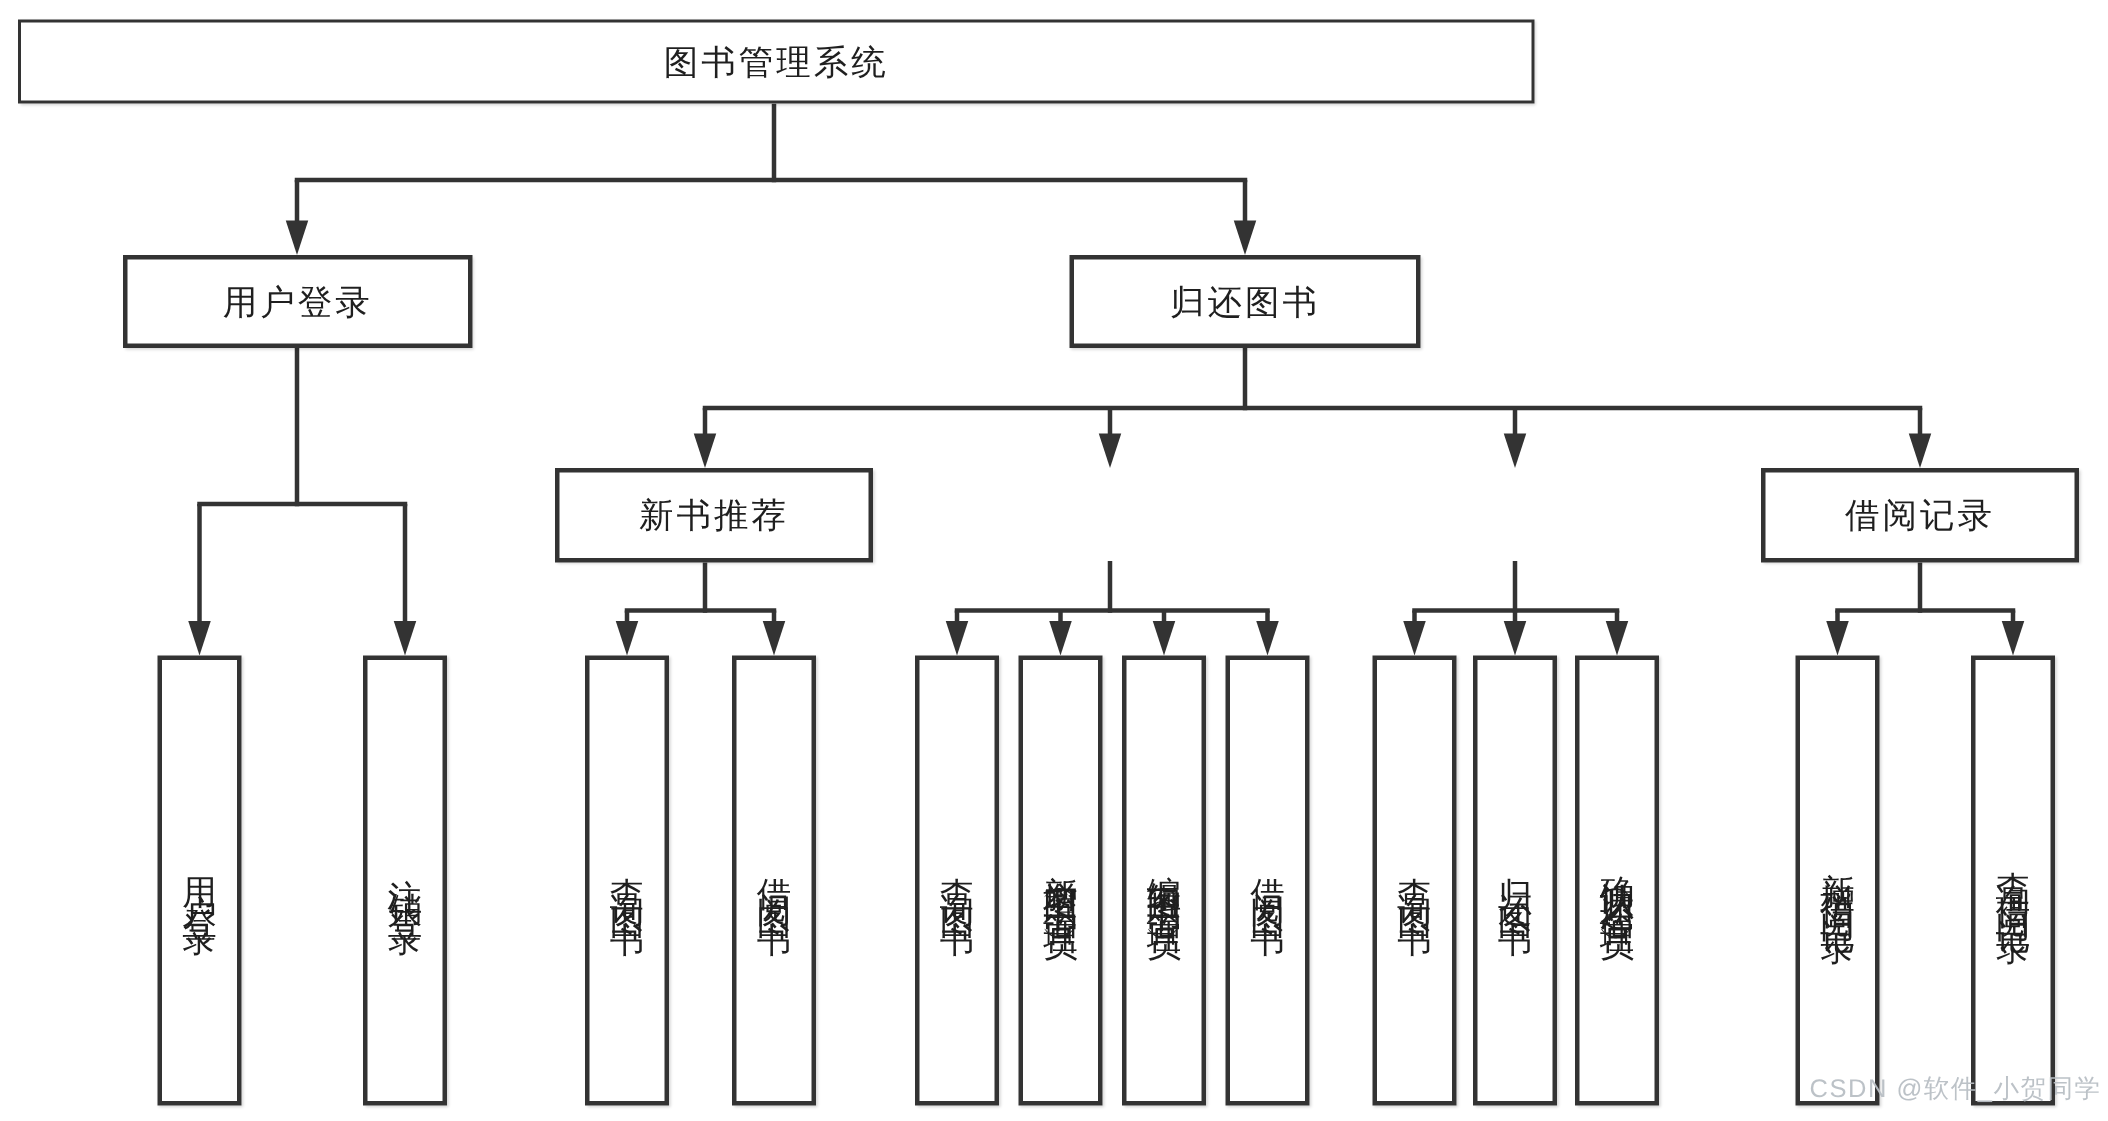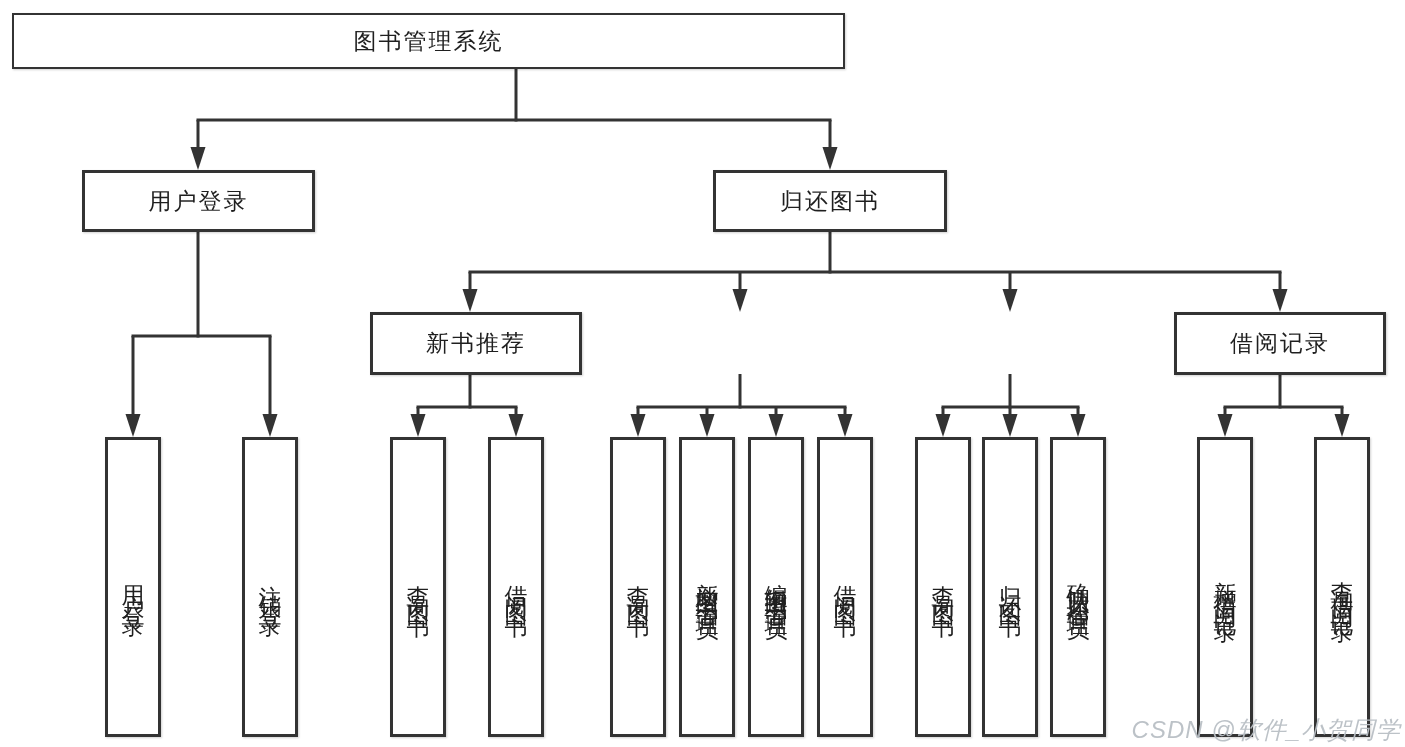--- a/index.html
+++ b/index.html
@@ -39,26 +39,25 @@
     writing-mode:vertical-lr;
     text-orientation:mixed;
     letter-spacing:10px;
     white-space:normal;
   }
   .node.v .label.s6{letter-spacing:8px;}
   .node.v .label.s9{letter-spacing:5px;}
   #watermark{
     position:absolute;
     right:4px;top:714px;
-    font-size:24px;
+    font-size:17px;
     letter-spacing:1px;
     color:var(--watermark);
     opacity:.95;
     white-space:nowrap;
-    font-style:italic;
   }
 </style>
 </head>
 <body>
 
 <div id="canvas">
 
   <svg id="connectors" width="1405" height="747" viewBox="0 0 1405 747">
 
     <line x1="516" y1="69" x2="516" y2="121.5"></line>
@@ -114,21 +113,21 @@
       <polygon points="1070.5,414 1085.5,414 1078,437"></polygon>
 
     <line x1="1280" y1="374" x2="1280" y2="408.5"></line>
     <line x1="1223.5" y1="407" x2="1343.5" y2="407"></line>
     <line x1="1225" y1="407" x2="1225" y2="419"></line>
       <polygon points="1217.5,414 1232.5,414 1225,437"></polygon>
     <line x1="1342" y1="407" x2="1342" y2="419"></line>
       <polygon points="1334.5,414 1349.5,414 1342,437"></polygon>
   </svg>
 
-  <div class="node root" style="left:12px;top:13px;width:833px;height:56px">
+  <div class="node root" style="left:12px;top:13px;width:1011px;height:56px">
     <span class="label">图书管理系统</span>
   </div>
 
   <div class="node" style="left:82px;top:170px;width:233px;height:62px">
     <span class="label">用户登录</span>
   </div>
   <div class="node" style="left:713px;top:170px;width:234px;height:62px">
     <span class="label">归还图书</span>
   </div>
 

